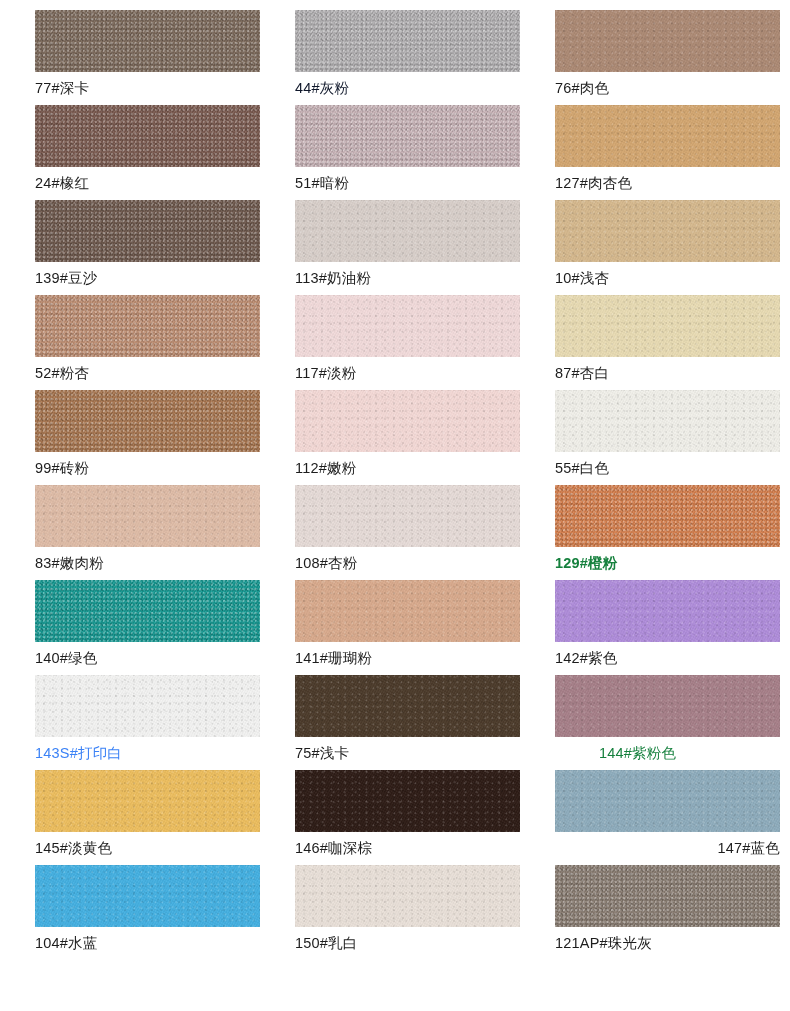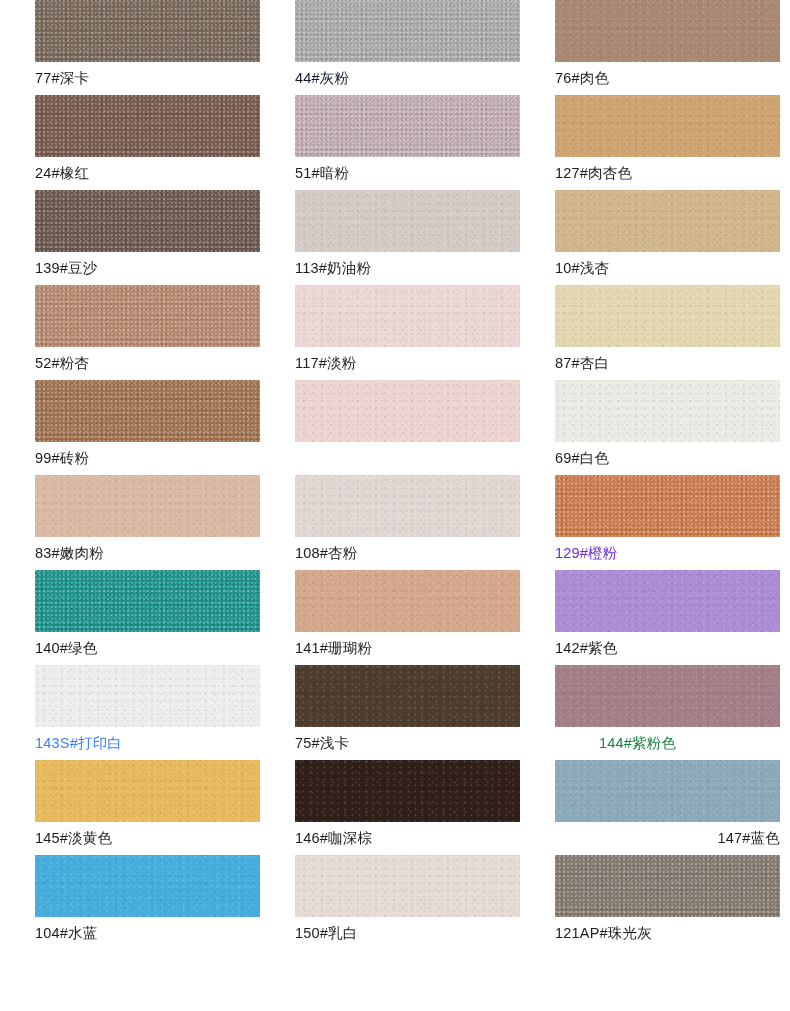--- a/index.html
+++ b/index.html
@@ -9,20 +9,21 @@
   }
   body {
     width: 790px;
     height: 1011px;
     font-family: "Liberation Sans", "DejaVu Sans", sans-serif;
     overflow: hidden;
   }
 
   #swatch-grid {
     width: 734px;
+    padding-top: 10px;
     box-sizing: border-box;
     display: grid;
     grid-template-columns: repeat(3, 1fr);
     grid-auto-rows: 95px;
     column-gap: 0px;
     row-gap: 0px;
   }
 
   .swatch-cell {
     position: relative;
@@ -133,36 +134,37 @@
     <div class="swatch-cell">
       <div class="swatch-chip smooth" style="background-color: rgb(233, 220, 180);"></div>
       <div class="swatch-label" style="color: rgb(29, 29, 29);">87#杏白</div>
     </div>
     <div class="swatch-cell">
       <div class="swatch-chip grainy" style="background-color: rgb(169, 118, 79);"></div>
       <div class="swatch-label" style="color: rgb(29, 29, 29);">99#砖粉</div>
     </div>
     <div class="swatch-cell">
       <div class="swatch-chip smooth" style="background-color: rgb(244, 217, 214);"></div>
+      <div class="swatch-label" style="color: rgb(29, 29, 29);">112#嫩粉</div>
     </div>
     <div class="swatch-cell">
       <div class="swatch-chip smooth" style="background-color: rgb(241, 240, 234);"></div>
-      <div class="swatch-label" style="color: rgb(29, 29, 29);">69#白色</div>
+      <div class="swatch-label" style="color: rgb(29, 29, 29);">55#白色</div>
     </div>
     <div class="swatch-cell">
       <div class="swatch-chip smooth" style="background-color: rgb(224, 189, 168);"></div>
       <div class="swatch-label" style="color: rgb(29, 29, 29);">83#嫩肉粉</div>
     </div>
     <div class="swatch-cell">
       <div class="swatch-chip smooth" style="background-color: rgb(231, 220, 216);"></div>
       <div class="swatch-label" style="color: rgb(29, 29, 29);">108#杏粉</div>
     </div>
     <div class="swatch-cell">
       <div class="swatch-chip grainy" style="background-color: rgb(216, 128, 77);"></div>
-      <div class="swatch-label" style="color: #6d28d9;">129#橙粉</div>
+      <div class="swatch-label" style="color: #15803d; font-weight: bold;">129#橙粉</div>
     </div>
     <div class="swatch-cell">
       <div class="swatch-chip grainy" style="background-color: rgb(21, 154, 147);"></div>
       <div class="swatch-label" style="color: rgb(29, 29, 29);">140#绿色</div>
     </div>
     <div class="swatch-cell">
       <div class="swatch-chip smooth" style="background-color: rgb(217, 171, 141);"></div>
       <div class="swatch-label" style="color: rgb(29, 29, 29);">141#珊瑚粉</div>
     </div>
     <div class="swatch-cell">

